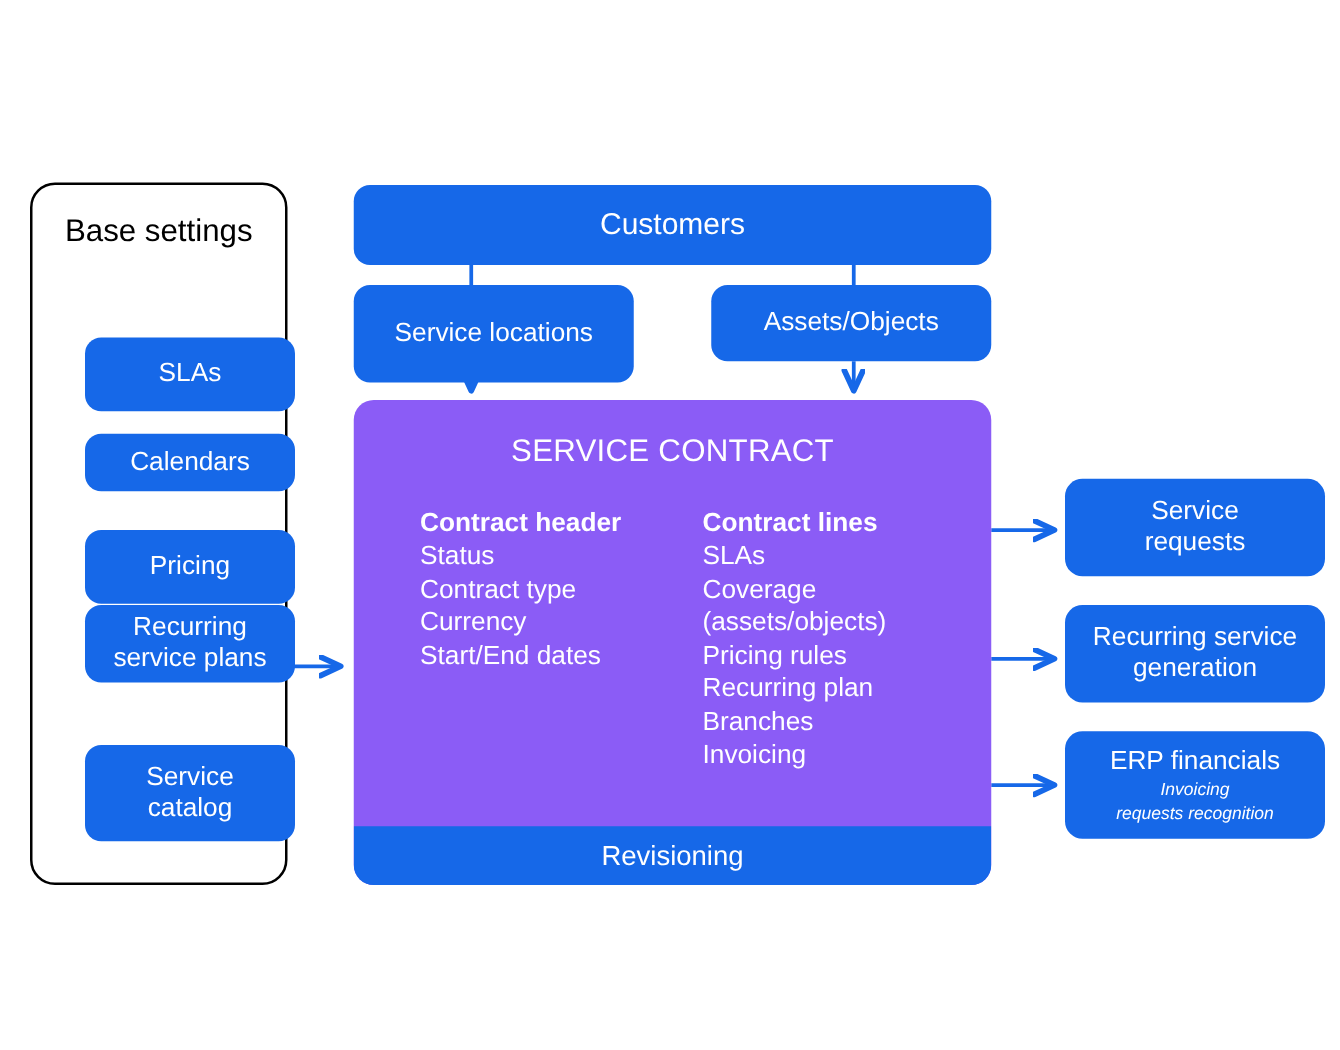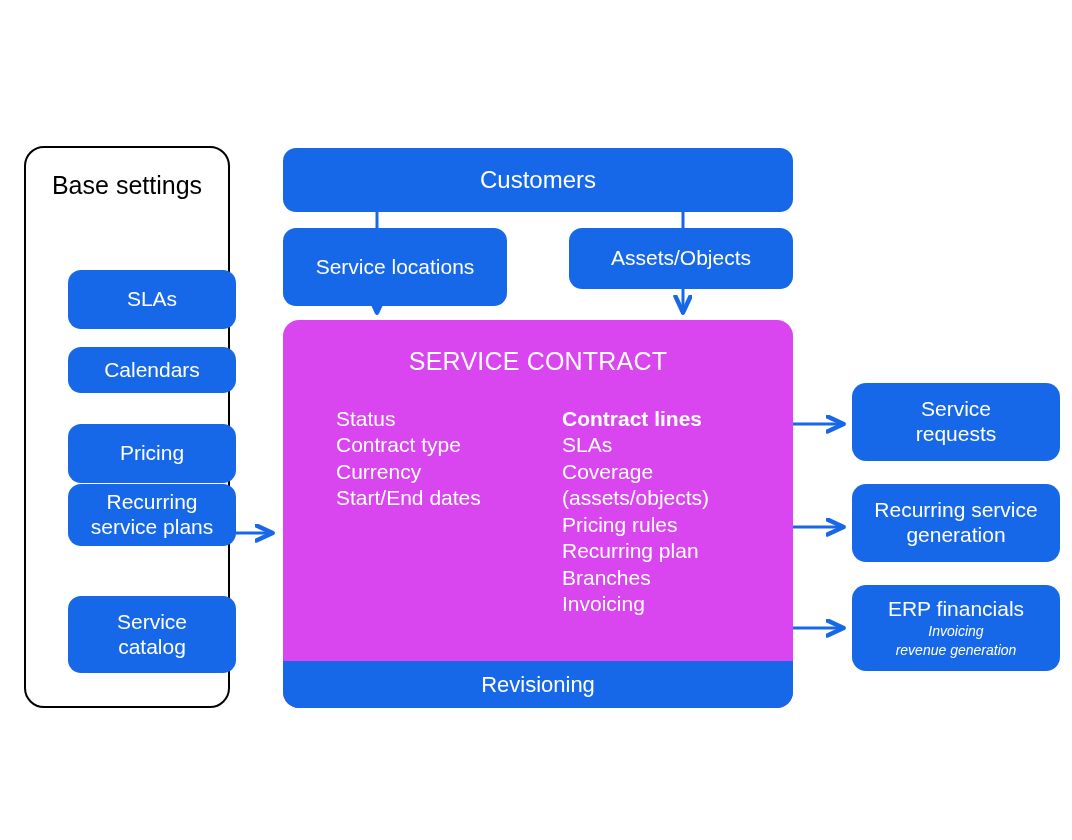--- a/index.html
+++ b/index.html
@@ -79,21 +79,21 @@
   }
 
   
   #contract-box {
     position: absolute;
     left: 283px;
     top: 320px;
     width: 510px;
     height: 388px;
     border-radius: 16px;
-    background: #d946ef;
+    background: #8b5cf6;
     overflow: hidden;
   }
   #contract-title {
     position: absolute;
     left: 0; top: 27px;
     width: 100%;
     text-align: center;
     color: #ffffff;
     font-size: 25px;
     letter-spacing: 0.2px;
@@ -213,20 +213,21 @@
   </div>
 
   <div class="box" id="assets-objects-box">
     <span class="line">Assets/Objects</span>
   </div>
 
   <div id="contract-box">
     <div id="contract-title">SERVICE CONTRACT</div>
 
     <div class="contract-col" id="contract-col-header">
+      <span class="col-heading">Contract header</span>
       <span class="col-item">Status</span>
       <span class="col-item">Contract type</span>
       <span class="col-item">Currency</span>
       <span class="col-item">Start/End dates</span>
     </div>
 
     <div class="contract-col" id="contract-col-lines">
       <span class="col-heading">Contract lines</span>
       <span class="col-item">SLAs</span>
       <span class="col-item">Coverage</span>
@@ -248,16 +249,16 @@
   </div>
 
   <div class="box" id="recurring-generation-box">
     <span class="line">Recurring service</span>
     <span class="line">generation</span>
   </div>
 
   <div class="box" id="erp-box">
     <span class="line">ERP financials</span>
     <span class="sub">Invoicing</span>
-    <span class="sub">revenue generation</span>
+    <span class="sub">requests recognition</span>
   </div>
 
 </div>
 
 </body></html>

